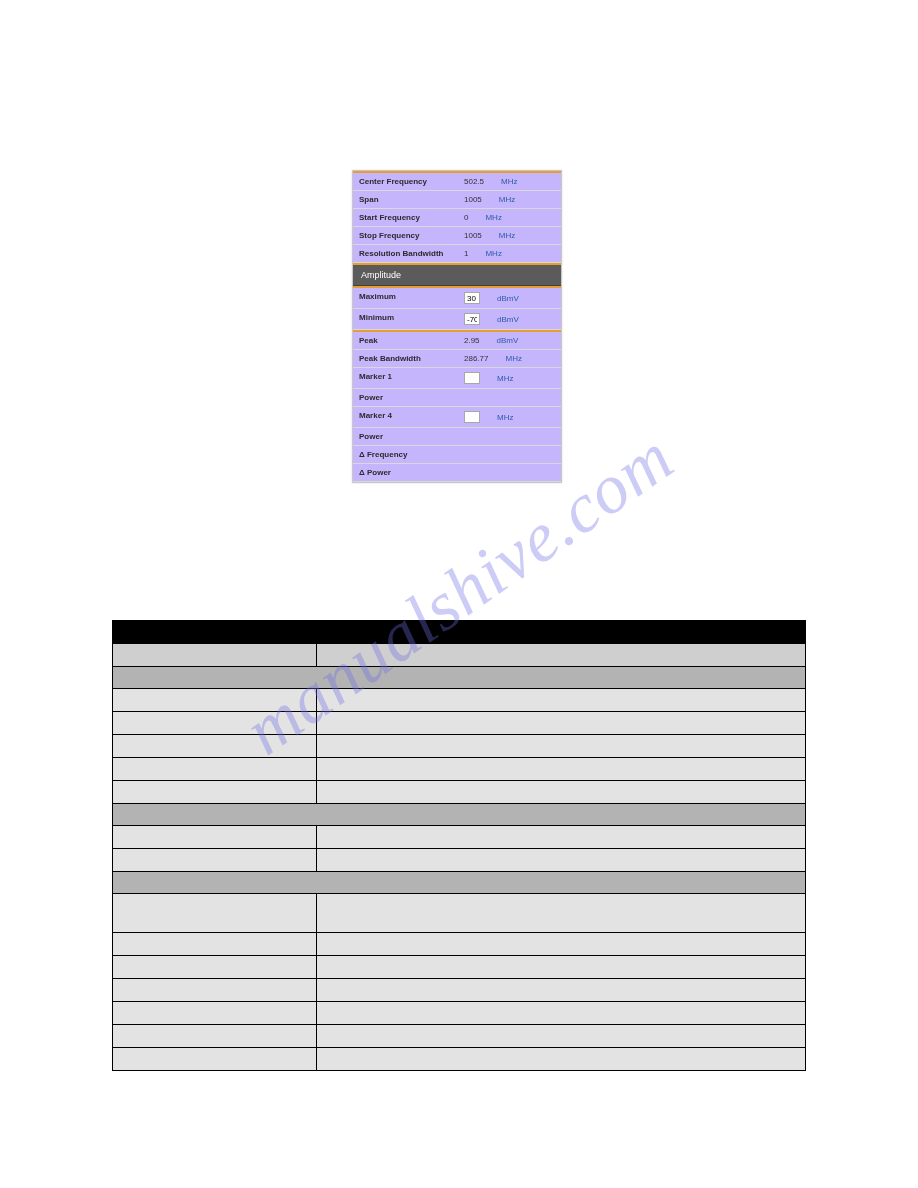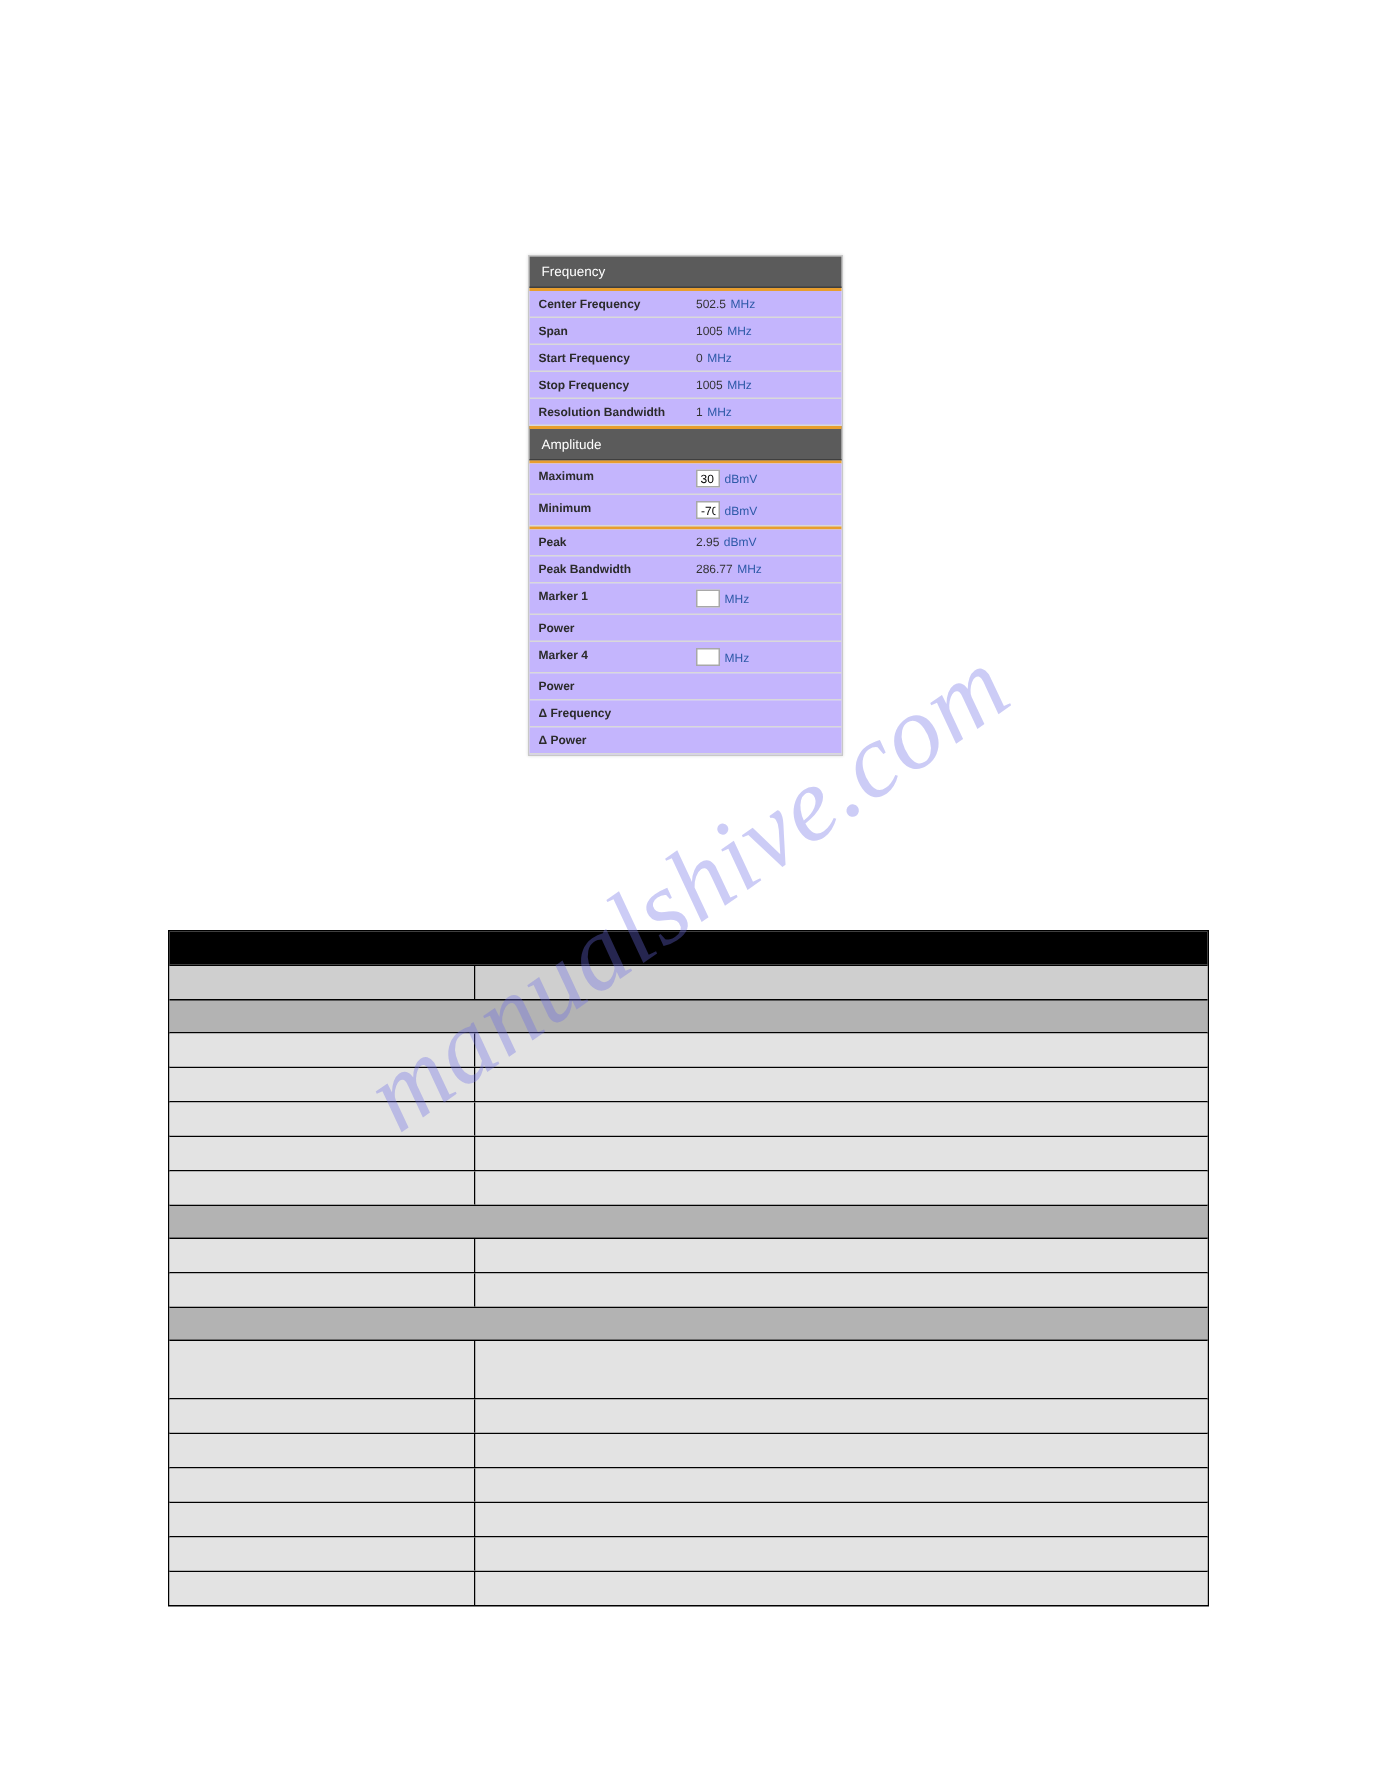--- a/index.html
+++ b/index.html
@@ -47,21 +47,21 @@
     padding: 4px 6px;
     color: #2b2b2b;
     font-weight: bold;
   }
   .cell-value {
     flex: 1;
     padding: 4px 6px;
     color: #3b3b3b;
     display: flex;
     align-items: center;
-    gap: 3px;
+    gap: 17px;
   }
   .cell-value .num { color: #333; }
   .cell-value .unit-link { color: #2e5aa8; }
   .mini-input {
     width: 16px;
     height: 12px;
     border: 1px solid #a8a8a8;
     font-size: 8px;
     padding: 0 2px;
     background: #fff;
@@ -125,21 +125,20 @@
   .lt-subhead .lt-cell-left { border-right: 1px solid #000; width: 204px; }
   .lt-subhead .lt-cell-right { flex: 1; }
   .tall { height: 38px; }
 </style>
 </head>
 <body>
 
 <div class="watermark">manualshive.com</div>
 
 <div class="figure" id="figure-root">
-    <div class="panel-header first">Frequency</div>
     <div class="underheader-line"></div>
     <div class="row">
       <div class="cell-label">Center Frequency</div>
       <div class="cell-value">
         <span class="num">502.5</span>
         <span class="unit-link">MHz</span>
       </div>
     </div>
     <div class="row">
       <div class="cell-label">Span</div>

